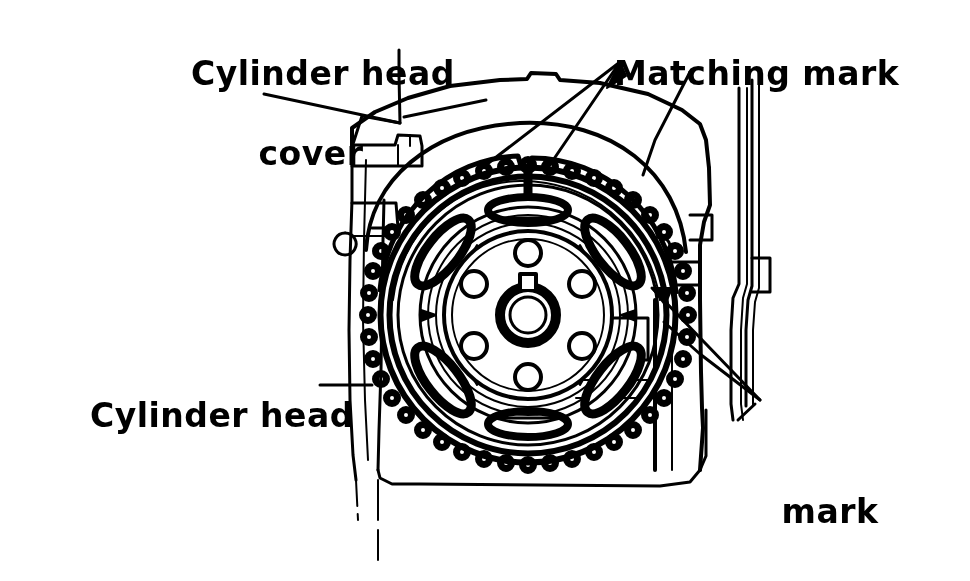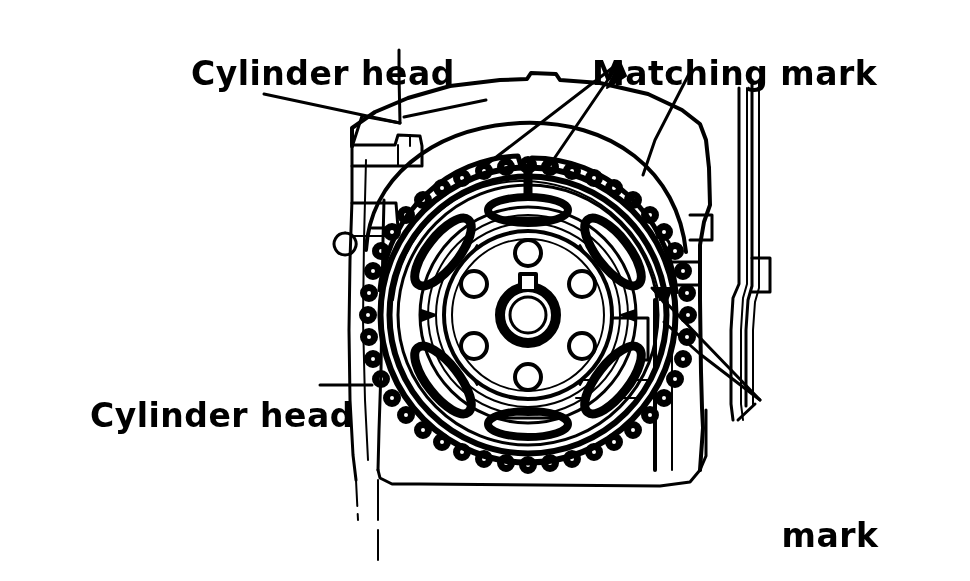--- a/index.html
+++ b/index.html
@@ -34,40 +34,39 @@
     white-space: pre;
     user-select: none;
   }
   #label-cylinder-head-cover {
     left: 143px;
     top: 14px;
     text-align: center;
     width: 288px;
   }
   #label-matching-mark {
-    left: 544px;
+    left: 566px;
     top: 14px;
     text-align: left;
   }
   #label-cylinder-head {
     left: 42px;
     top: 356px;
     text-align: left;
   }
   #label-timing-mark {
     left: 755px;
     top: 412px;
     text-align: left;
     width: 200px;
   }
   #label-timing-mark .tm-line2 {
     display: block;
     text-align: center;
     width: 150px;
-    margin-top: 24px;
   }
 </style>
 </head>
 <body>
 
 <div id="page">
 
   <svg id="diagram-svg" viewBox="0 0 970 581">
     <defs>
       <clipPath id="clip-page">
@@ -292,20 +291,21 @@
         <path d="M 652 288 L 665 305 L 672 288 Z" fill="#000" stroke="#000" stroke-width="2"></path>
         <path d="M 760 400 L 700 354 L 664 322" stroke="#000" stroke-width="3"></path>
         <path d="M 755 404 L 738 420" stroke="#000" stroke-width="3"></path>
       </g>
 
     </g>
   </svg>
 
   <div class="callout-label" id="label-cylinder-head-cover">
     <span>Cylinder head</span><br>
+    <span>cover</span>
   </div>
 
   <div class="callout-label" id="label-matching-mark">
     <span>Matching mark</span>
   </div>
 
   <div class="callout-label" id="label-cylinder-head">
     <span>Cylinder head</span>
   </div>
 

